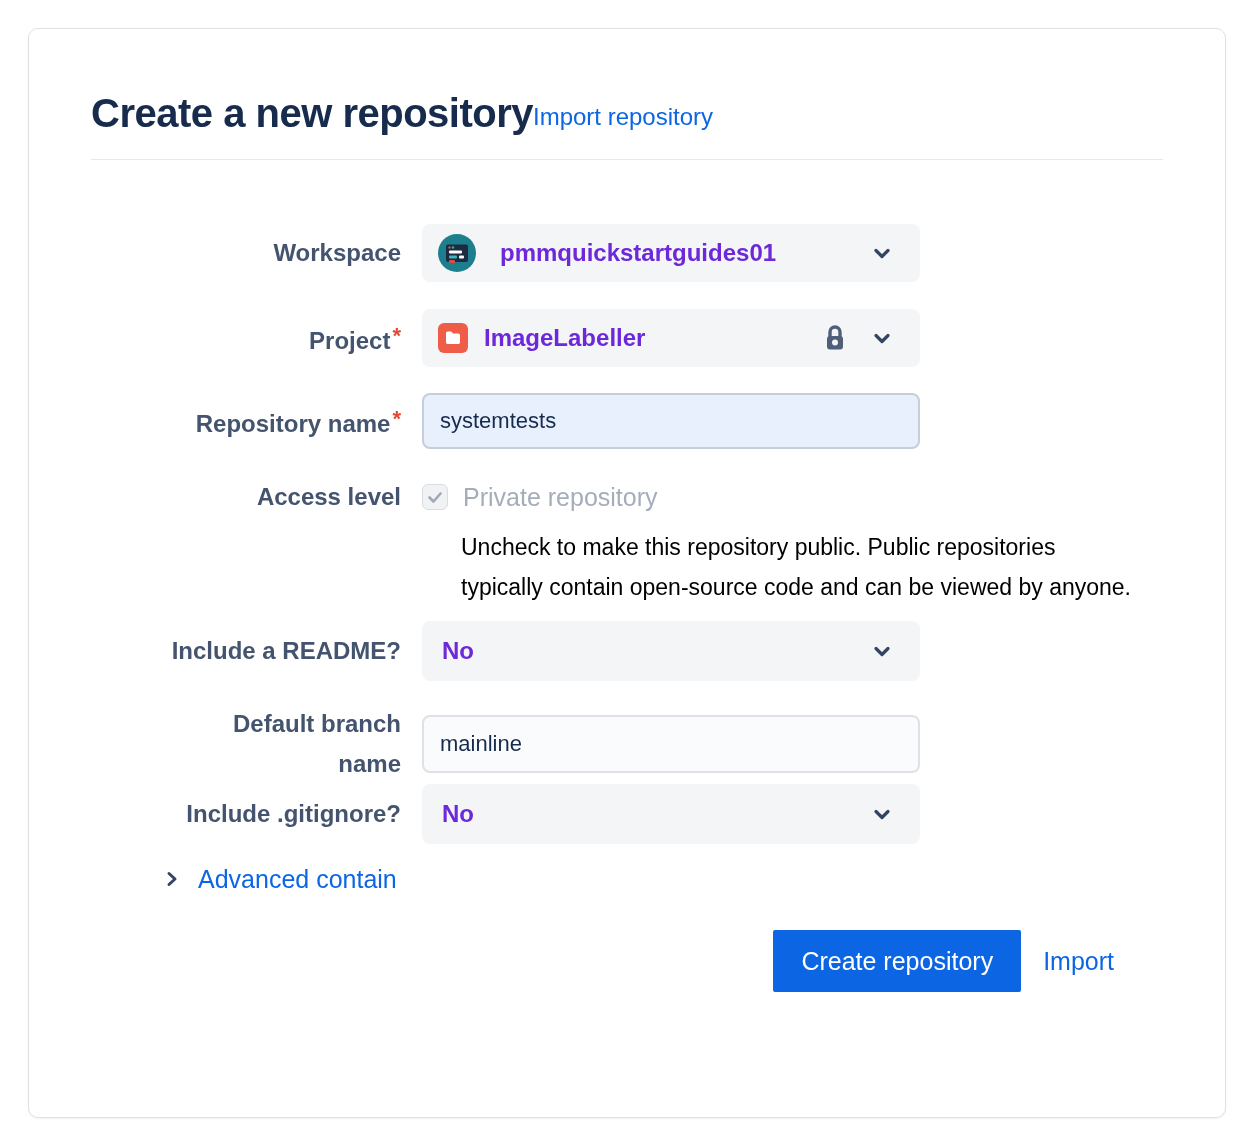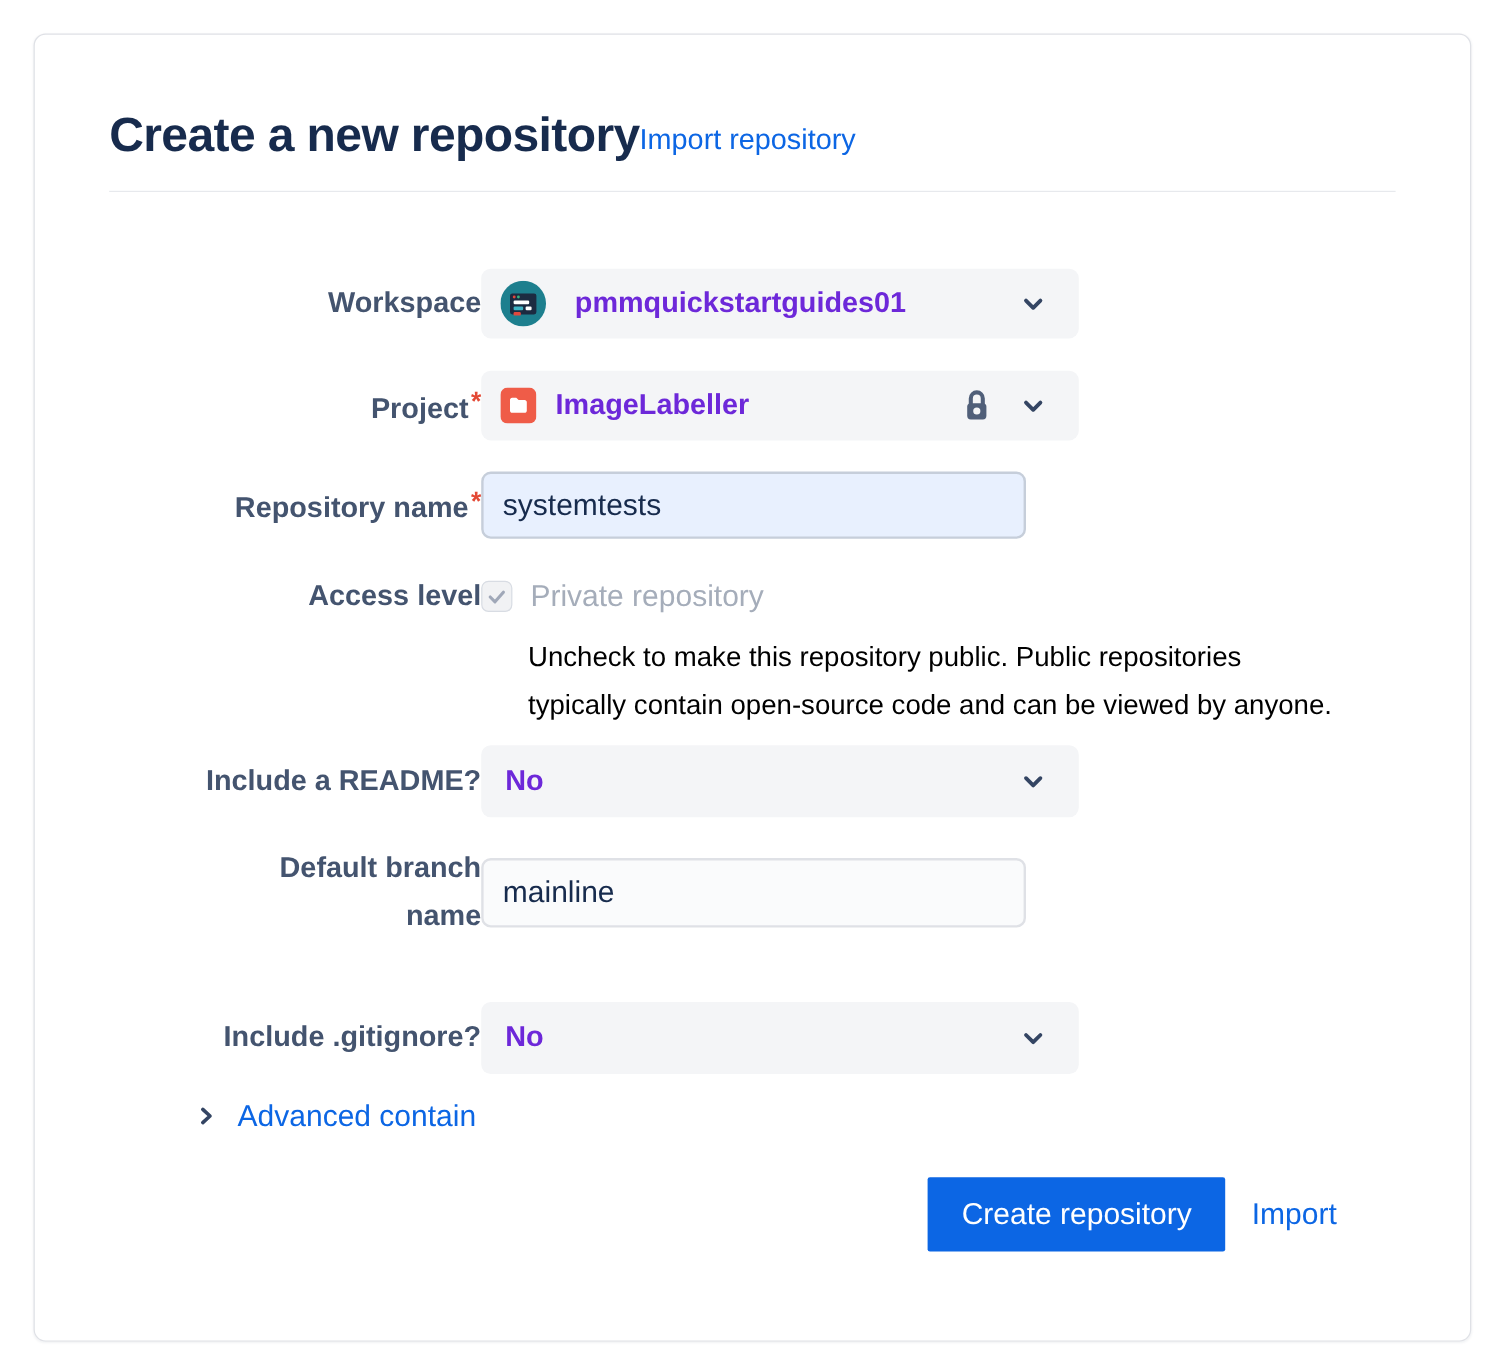--- a/index.html
+++ b/index.html
@@ -51,20 +51,21 @@
     height: 1px;
     background: #E7E9ED;
     margin: 22px 62px 0 62px;
   }
   .form {
     padding: 64px 0 0 60px;
   }
   .form-row {
     display: grid;
     grid-template-columns: 312px 498px;
+    column-gap: 21px;
     align-items: center;
   }
   .label {
     text-align: right;
     font-size: 24px;
     font-weight: 600;
     color: #44546F;
     line-height: 40px;
   }
   .required {
@@ -92,46 +93,46 @@
     font-weight: bold;
   }
   .select .chevron { margin-left: auto; display: flex; }
   .ws-avatar { width: 38px; height: 38px; margin-right: 24px; flex: 0 0 auto; }
   .proj-icon { width: 30px; height: 30px; margin-right: 16px; flex: 0 0 auto; }
   .lock { margin-left: auto; margin-right: 22px; display: flex; }
   .lock + .chevron { margin-left: 0; }
   
   .text-input {
     box-sizing: border-box;
-    width: 454px;
+    width: 498px;
     height: 56px;
     border-radius: 8px;
     font-family: "Liberation Sans", sans-serif;
-    font-size: 25px;
+    font-size: 22px;
     color: #172B4D;
     padding: 0 16px;
     outline: none;
   }
   .text-input.autofill {
     background: #E8F0FE;
     border: 2px solid #C6CEDA;
   }
   .text-input.plain {
     background: #FAFBFC;
     border: 2px solid #DFE1E6;
     height: 58px;
   }
   
   .row-workspace { margin-bottom: 27px; }
   .row-project { margin-bottom: 26px; }
   .row-reponame { margin-bottom: 33px; }
   .row-access { grid-template-columns: 312px 720px; align-items: start; margin-bottom: 14px; }
   .row-access .label { line-height: 30px; }
   .row-readme { margin-bottom: 23px; }
-  .row-branch { margin-bottom: 51px; }
+  .row-branch { }
   .row-branch .label-inner { display: inline-block; max-width: 180px; }
   .row-gitignore { margin-bottom: 20px; }
   .checkbox-line {
     display: flex;
     align-items: center;
     gap: 15px;
     height: 30px;
   }
   .checkbox {
     box-sizing: border-box;

